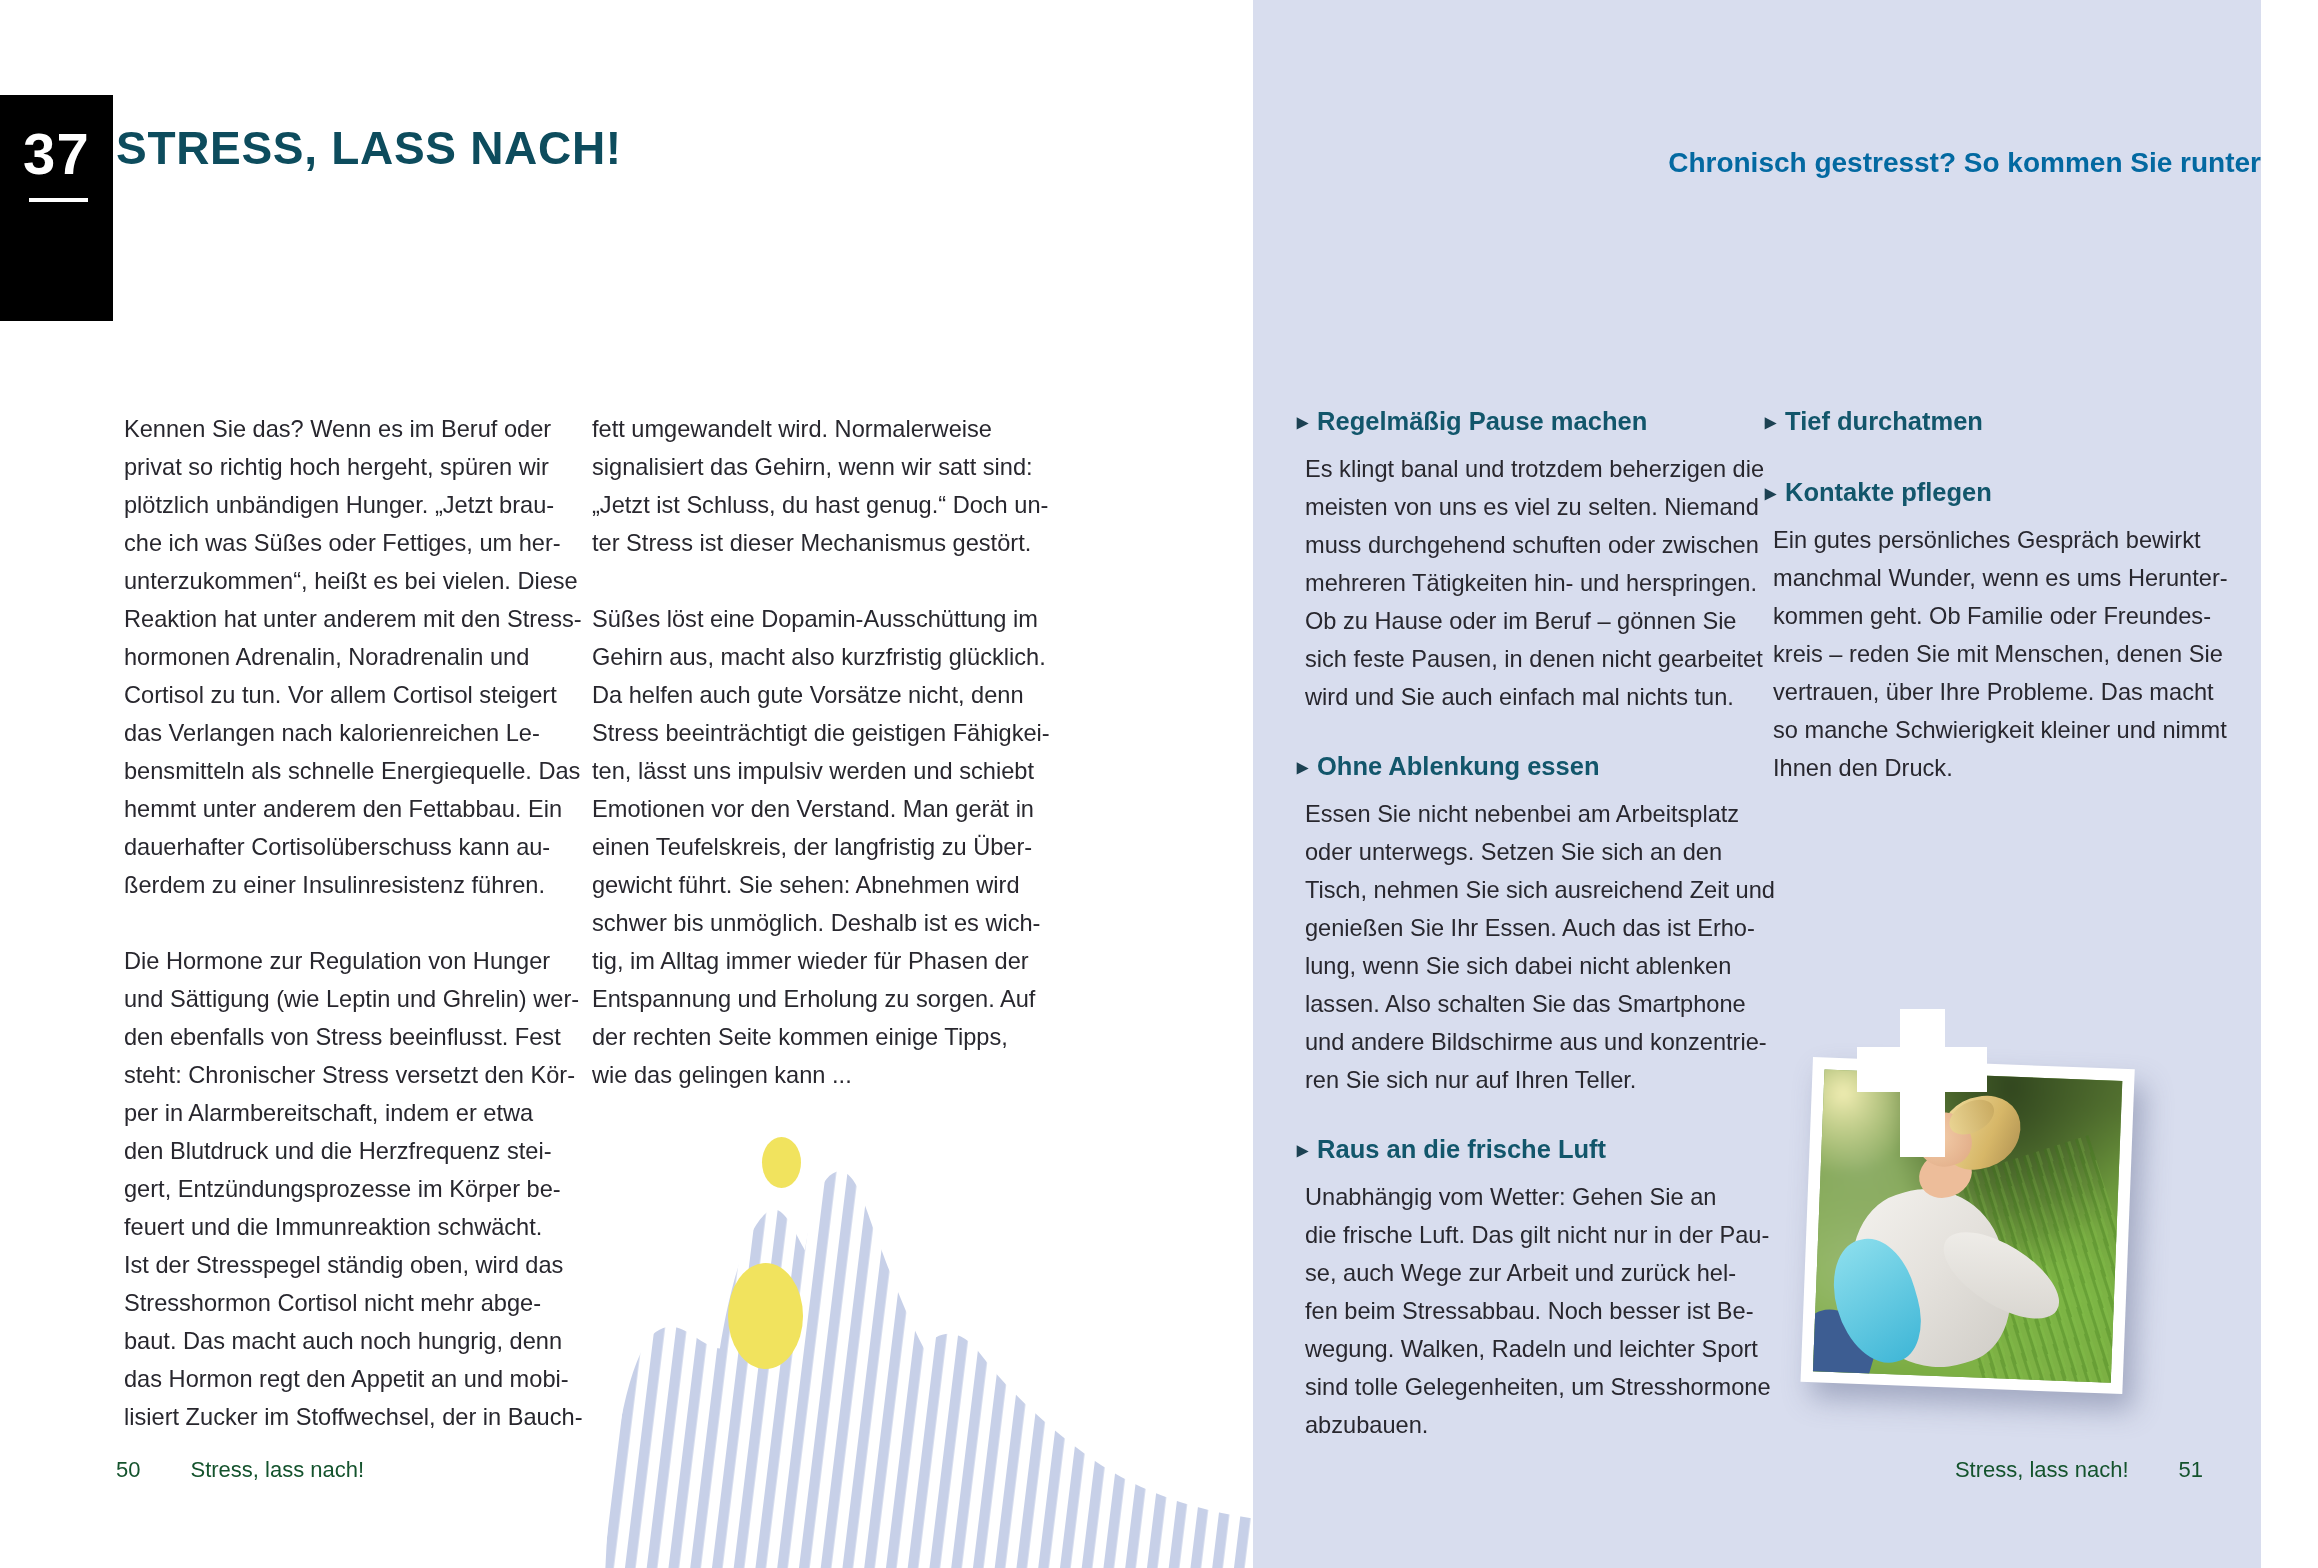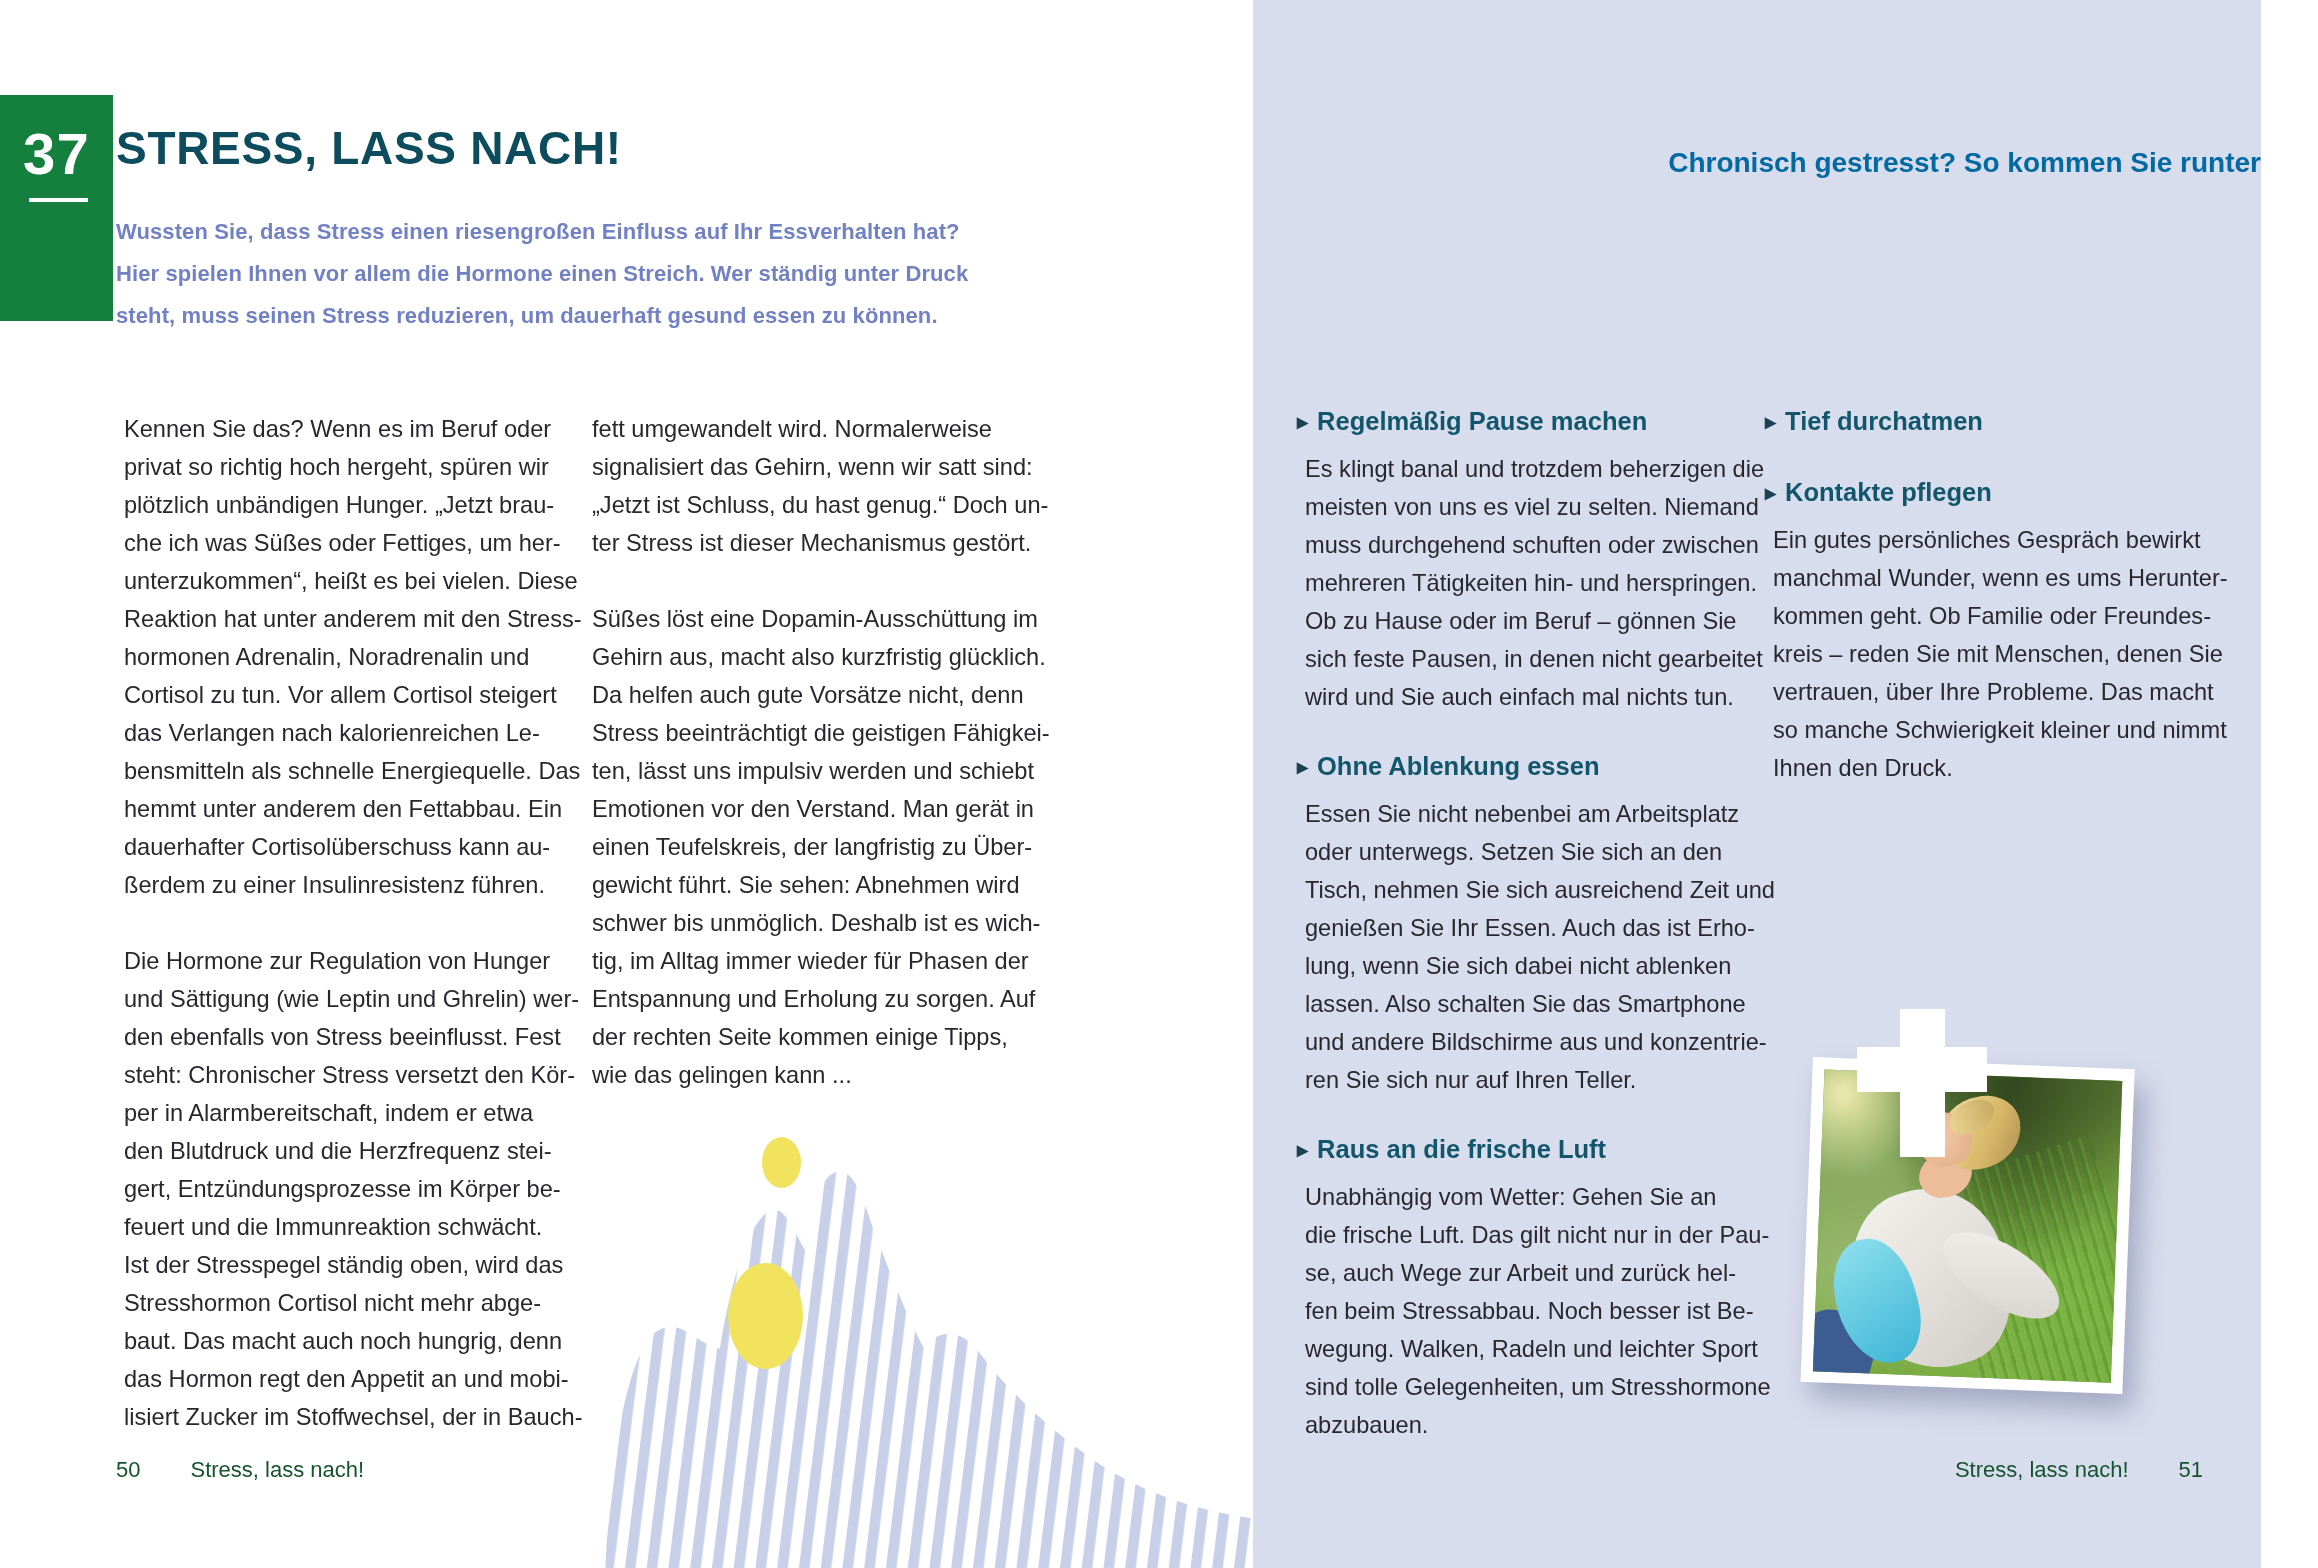--- a/index.html
+++ b/index.html
@@ -1,21 +1,21 @@
 <!DOCTYPE html>
 <html style="font-size:10.5px"><head>
 <meta charset="utf-8">
 <style>
   html,body{margin:0;padding:0;background:#fff;}
   .spread{position:relative;width:2319px;height:1569px;background:#ffffff;overflow:hidden;
           font-family:"Liberation Sans", sans-serif;color:#28272e;}
   
   .page-right-bg{position:absolute;left:1253px;top:0;width:1008px;height:1569px;background:#d8ddee;}
   
-  .chapter-box{position:absolute;left:0;top:95px;width:113px;height:226px;background:#15803d;}
+  .chapter-box{position:absolute;left:0;top:95px;width:113px;height:226px;background:#000000;}
   .chapter-num{position:absolute;left:0;top:25px;width:100%;text-align:center;
                font-size:58px;font-weight:bold;color:#ffffff;letter-spacing:1.3px;}
   .chapter-underline{position:absolute;left:29px;top:103px;width:59px;height:3.9px;background:#ffffff;}
   
   .headline-left{position:absolute;left:116px;top:122px;margin:0;font-size:46px;line-height:52px;
                  font-weight:bold;letter-spacing:0.7px;color:#0d4c5d;}
   .intro{font-weight:bold;font-size:22px;line-height:42px;color:#7281c4;letter-spacing:0.1px;margin:0;}
   .lines{white-space:pre;}
   .intro-left{position:absolute;left:116px;top:211px;}
   .headline-right{position:absolute;left:1253px;top:147px;width:1008px;margin:0;text-align:right;
@@ -86,23 +86,20 @@
 
   <div class="page-right-bg"></div>
 
   <div class="chapter-box">
     <div class="chapter-num">37</div>
     <div class="chapter-underline"></div>
   </div>
 
   <h1 class="headline-left">STRESS, LASS NACH!</h1>
 
-  <p class="intro intro-left lines">Wussten Sie, dass Stress einen riesengroßen Einfluss auf Ihr Essverhalten hat?
-Hier spielen Ihnen vor allem die Hormone einen Streich. Wer ständig unter Druck
-steht, muss seinen Stress reduzieren, um dauerhaft gesund essen zu können.</p>
 
   <div class="lcol1">
     <p class="body lines">Kennen Sie das? Wenn es im Beruf oder
 privat so richtig hoch hergeht, spüren wir
 plötzlich unbändigen Hunger. „Jetzt brau-
 che ich was Süßes oder Fettiges, um her-
 unterzukommen“, heißt es bei vielen. Diese
 Reaktion hat unter anderem mit den Stress-
 hormonen Adrenalin, Noradrenalin und
 Cortisol zu tun. Vor allem Cortisol steigert

